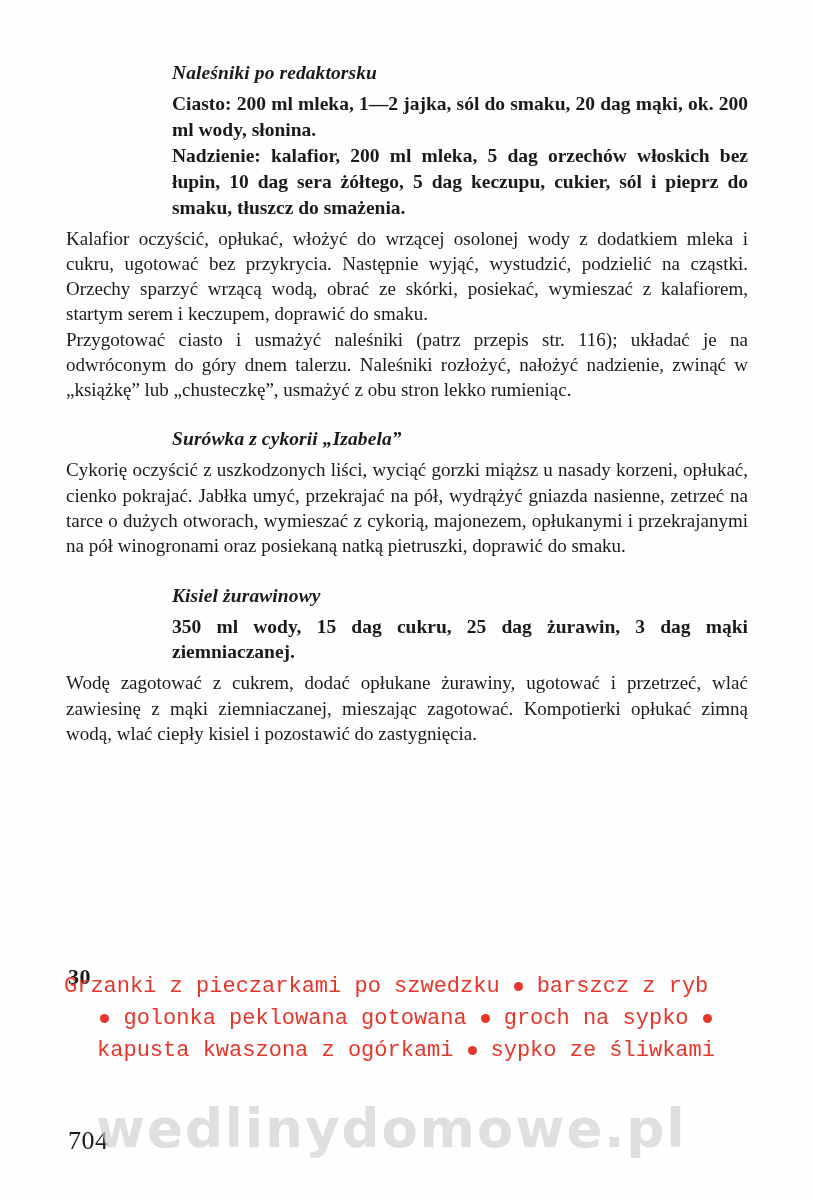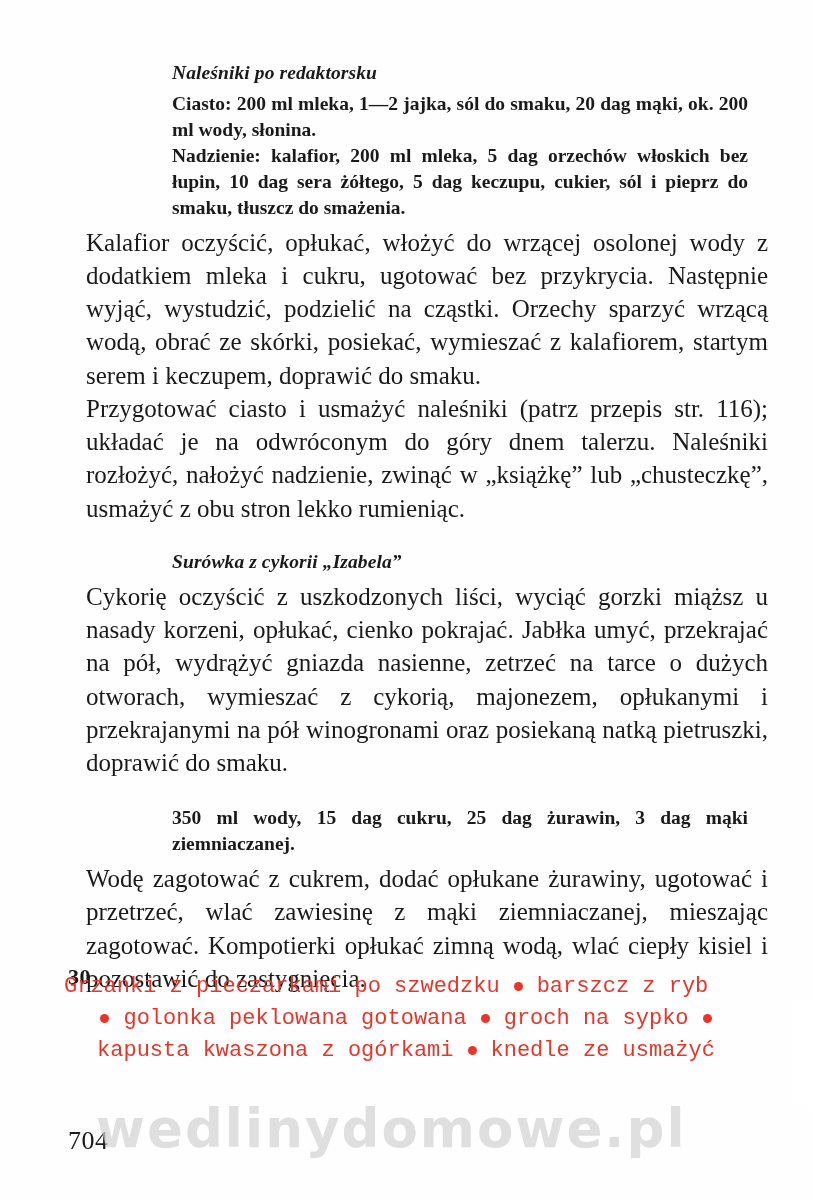--- a/index.html
+++ b/index.html
@@ -47,25 +47,24 @@
     text-align: justify;
     text-justify: inter-word;
   }
   .ingredients p {
     margin: 0;
     font-weight: bold;
   }
   .body-text {
     margin-top: 5px;
     width: 682px;
-    font-size: 25px;
+    font-size: 19px;
     line-height: 1.33;
     text-align: justify;
     text-justify: inter-word;
-    margin-left: 20px;
   }
   .body-text p {
     margin: 0 0 0 0;
   }
   .gap-md { height: 22px; }
 
   .section-number {
     position: absolute;
     left: 68px;
     top: 964px;
@@ -157,20 +156,21 @@
     <div class="recipe">
       <div class="recipe-title">Surówka z cykorii „Izabela”</div>
       <div class="body-text">
         <p>Cykorię oczyścić z uszkodzonych liści, wyciąć gorzki miąższ u nasady korzeni, opłukać, cienko pokrajać. Jabłka umyć, przekrajać na pół, wydrążyć gniazda nasienne, zetrzeć na tarce o dużych otworach, wymieszać z cykorią, majonezem, opłukanymi i przekrajanymi na pół winogronami oraz posiekaną natką pietruszki, doprawić do smaku.</p>
       </div>
     </div>
 
     <div class="gap-md"></div>
 
     <div class="recipe">
+      <div class="recipe-title">Kisiel żurawinowy</div>
       <div class="ingredients">
         <p>350 ml wody, 15 dag cukru, 25 dag żurawin, 3 dag mąki ziemniaczanej.</p>
       </div>
       <div class="body-text">
         <p>Wodę zagotować z cukrem, dodać opłukane żurawiny, ugotować i przetrzeć, wlać zawiesinę z mąki ziemniaczanej, mieszając zagotować. Kompotierki opłukać zimną wodą, wlać ciepły kisiel i pozostawić do zastygnięcia.</p>
       </div>
     </div>
 
   </div>
 
@@ -185,21 +185,21 @@
     <div class="red-row row2">
       <span class="bullet"></span>
       <span>golonka peklowana gotowana</span>
       <span class="bullet"></span>
       <span>groch na sypko</span>
       <span class="bullet"></span>
     </div>
     <div class="red-row row3">
       <span>kapusta kwaszona z ogórkami</span>
       <span class="bullet"></span>
-      <span>knedle ze usmażyć</span>
+      <span>sypko ze śliwkami</span>
     </div>
   </div>
 
   <div class="fade-right"></div>
 
   <div class="page-number">704</div>
 
   <div class="watermark">wedlinydomowe.pl</div>
 
 </div>

